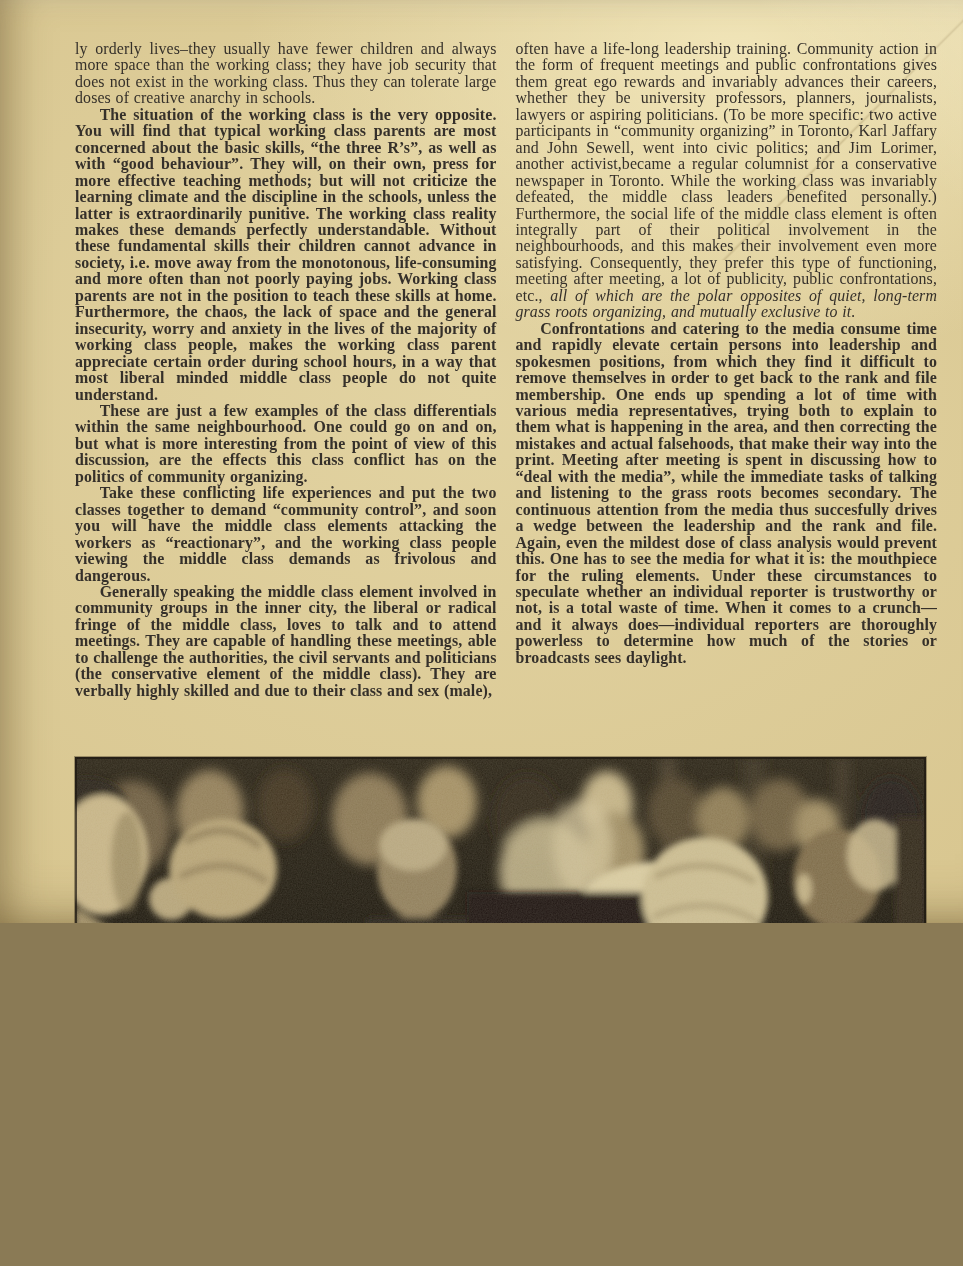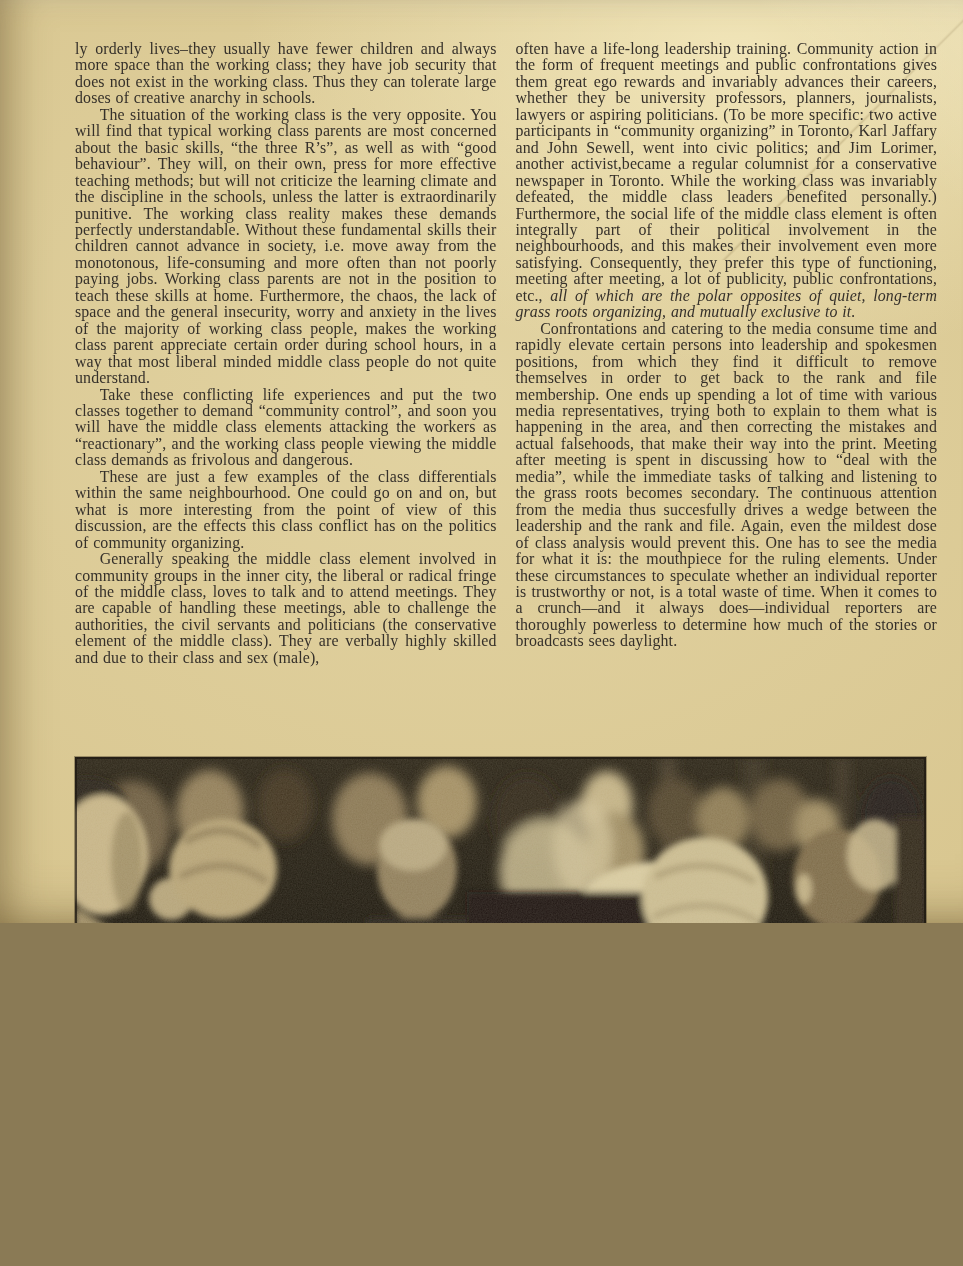--- a/index.html
+++ b/index.html
@@ -35,21 +35,21 @@
   .col{
     width:422px;
     font-size:15.9px;line-height:16.45px;
     text-align:justify;
     letter-spacing:.12px;
     word-spacing:.6px;
     hyphens:auto;
     -webkit-hyphens:auto;
   }
   .col p{margin:0;}
-  .col p.indent{text-indent:1.55em;}
+  .col p.indent{text-indent:1.55em;font-weight:bold;}
   .col em{}
   .photo-wrap{
     position:absolute;left:75px;top:757px;width:851px;height:399px;
     box-shadow:0 0 0 1px rgba(40,32,18,.35);
   }
   .photo-wrap svg{display:block;width:851px;height:399px;}
   .caption{
     position:absolute;left:96px;top:1158px;width:760px;
     font-style:italic;font-weight:bold;
     font-size:18px;letter-spacing:.35px;word-spacing:1.5px;
@@ -76,22 +76,22 @@
 <body>
 
 <div class="sheet">
   <div class="crease"></div>
   <div class="spot"></div>
 
   <div class="cols">
     <div class="col" id="col-left">
         <p class=""><span>ly orderly lives–they usually have fewer children and always more space than the working class; they have job security that does not exist in the working class.  Thus they can tolerate large doses of creative anarchy in schools.</span></p>
         <p class="indent"><span>The situation of the working class is the very opposite. You will find that typical working class parents are most concerned about the basic skills, “the three R’s”, as well as with “good behaviour”.  They will, on their own, press for more effective teaching methods; but will not criticize the learning climate and the discipline in the schools, unless the latter is extraordinarily punitive.  The working class reality makes these demands perfectly understandable. Without these fundamental skills their children cannot advance in society, i.e. move away from the monotonous, life-consuming and more often than not poorly paying jobs.  Working class parents are not in the position to teach these skills at home. Furthermore, the chaos, the lack of space and the general insecurity, worry and anxiety in the lives of the majority of working class people, makes the working class parent appreciate certain order during school hours, in a way that most liberal minded middle class people do not quite understand.</span></p>
+        <p class="indent"><span>These are just a few examples of the class differentials within the same neighbourhood.  One could go on and on, but what is more interesting from the point of view of this discussion, are the effects this class conflict has on the politics of community organizing.</span></p>
         <p class="indent"><span>Take these conflicting life experiences and put the two classes together to demand “community control”, and soon you will have the middle class elements attacking the workers as “reactionary”, and the working class people viewing the middle class demands as frivolous and dangerous.</span></p>
-        <p class="indent"><span>These are just a few examples of the class differentials within the same neighbourhood.  One could go on and on, but what is more interesting from the point of view of this discussion, are the effects this class conflict has on the politics of community organizing.</span></p>
         <p class="indent"><span>Generally speaking the middle class element involved in community groups in the inner city, the liberal or radical fringe of the middle class, loves to talk and to attend meetings.  They are capable of handling these meetings, able to challenge the authorities, the civil servants and politicians (the conservative element of the middle class).  They are verbally highly skilled and due to their class and sex (male),</span></p>
       </div>
     <div class="col" id="col-right">
         <p class=""><span>often have a life-long leadership training.  Community action in the form of frequent meetings and public confrontations gives them great ego rewards and invariably advances their careers, whether they be university professors, planners, journalists, lawyers or aspiring politicians.  (To be more specific:  two active participants in “community organizing” in Toronto, Karl Jaffary and John Sewell, went into civic politics; and Jim Lorimer, another activist,became a regular columnist for a conservative newspaper in Toronto. While the working class was invariably defeated, the middle class leaders benefited personally.) Furthermore, the social life of the middle class element is often integrally part of their political involvement in the neighbourhoods, and this makes their involvement even more satisfying. Consequently, they prefer this type of functioning, meeting after meeting, a lot of publicity, public confrontations, etc., </span><em>all of which are the polar opposites of quiet, long-term grass roots organizing, and mutually exclusive to it.</em></p>
         <p class="indent"><span>Confrontations and catering to the media consume time and rapidly elevate certain persons into leadership and spokesmen positions, from which they find it difficult to remove themselves in order to get back to the rank and file membership. One ends up spending a lot of time with various media representatives, trying both to explain to them what is happening in the area, and then correcting the mistakes and actual falsehoods, that make their way into the print. Meeting after meeting is spent in discussing how to “deal with the media”, while the immediate tasks of talking and listening to the grass roots becomes secondary. The continuous attention from the media thus succesfully drives a wedge between the leadership and the rank and file. Again, even the mildest dose of class analysis would prevent this. One has to see the media for what it is: the mouthpiece for the ruling elements. Under these circumstances to speculate whether an individual reporter is trustworthy or not, is a total waste of time. When it comes to a crunch—and it always does—individual reporters are thoroughly powerless to determine how much of the stories or broadcasts sees daylight.</span></p>
       </div>
   </div>
 
   <figure class="photo-wrap" style="margin:0">
     <svg viewBox="0 0 851 399" preserveAspectRatio="none" role="img" aria-label="black-and-white photograph of a crowded community meeting seen from behind people sitting on stacking chairs around a table">

